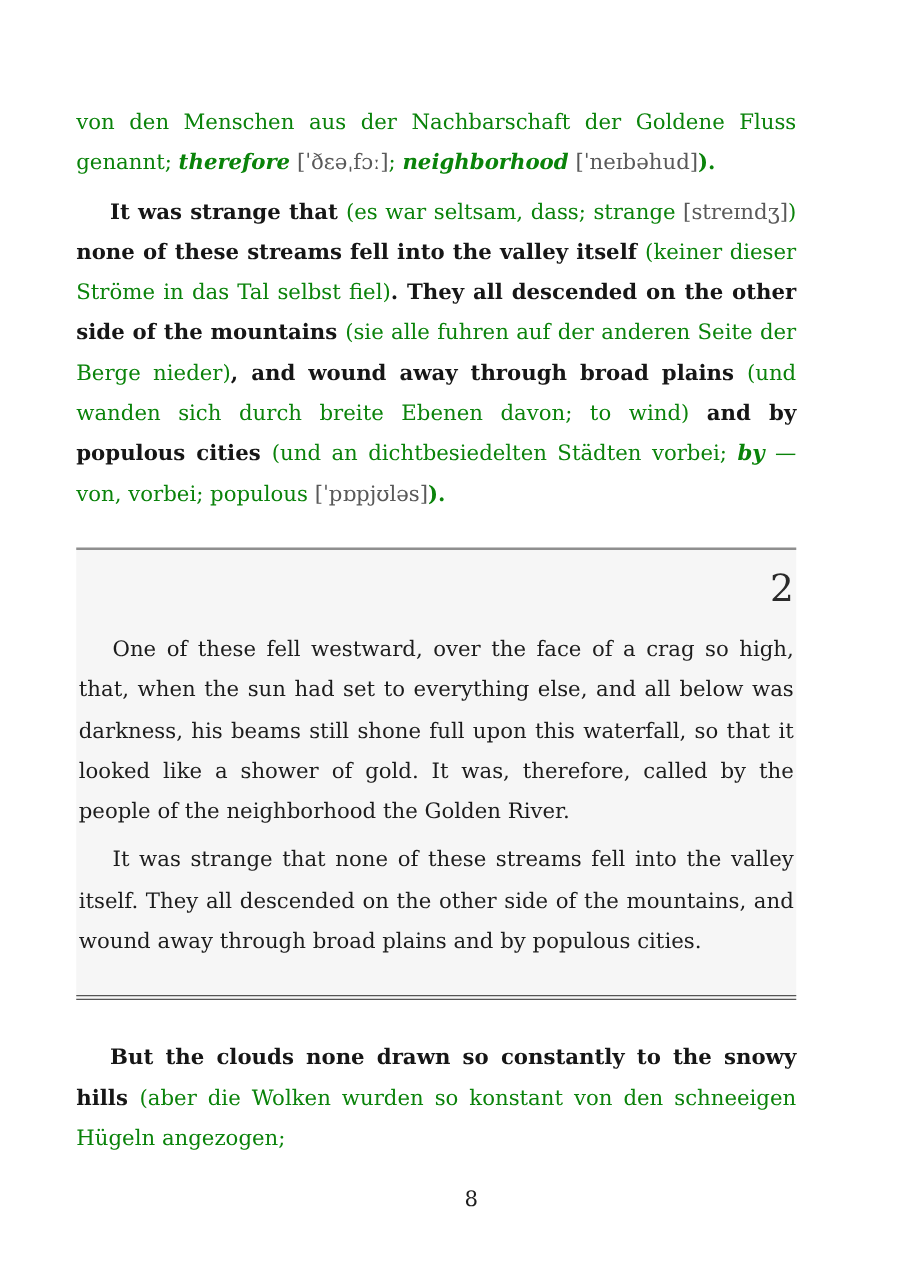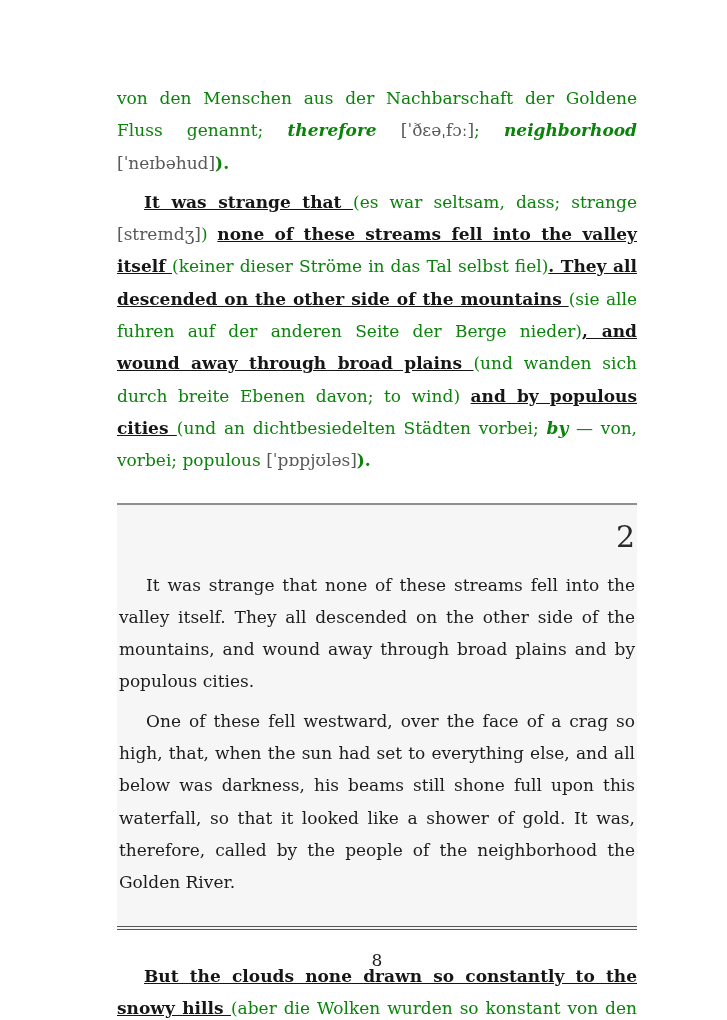--- a/index.html
+++ b/index.html
@@ -5,35 +5,35 @@
   html, body {
     margin: 0;
     padding: 0;
     background: #ffffff;
   }
   .page {
     position: relative;
     width: 727px;
     height: 1020px;
     box-sizing: border-box;
-    padding: 82px 90px 0 117px;
+    padding: 82px 90px 0 61px;
     background: #ffffff;
     font-family: "DejaVu Serif", "Liberation Serif", serif;
     font-size: 17px;
     line-height: 1.9;
     color: #1c1c1c;
     text-align: justify;
     overflow: hidden;
   }
   .para { margin: 0 0 7px 0; }
   .indent { text-indent: 27px; }
   .no-indent { text-indent: 0; }
 
   
-  .bold { font-weight: bold; color: #161616; text-decoration: underline; }
+  .bold { font-weight: bold; color: #161616; }
   .green { color: var(--green, #0a830a); }
   .green-italic { color: var(--green, #0a830a); }
   .green-bold { color: var(--green, #0a830a); font-weight: bold; }
   .green-bold-italic { color: var(--green, #0a830a); font-weight: bold; font-style: italic; }
   .phonetic { color: var(--phonetic, #595959); }
 
   .section-block {
     margin-top: 26px;
     margin-bottom: 30px;
     background: var(--block-bg, #f6f6f6);
@@ -63,21 +63,21 @@
 <body>
 
 <div class="page">
 
   <p class="para no-indent"><span class="green">von den Menschen aus der Nachbarschaft der Goldene Fluss genannt; </span><span class="green-bold-italic">therefore</span><span class="phonetic"> [ˈðɛəˌfɔː]</span><span class="green">; </span><span class="green-bold-italic">neighborhood</span><span class="phonetic"> [ˈneɪbəhud]</span><span class="green-bold">).</span></p>
 
   <p class="para indent"><span class="bold">It was strange that </span><span class="green">(es war seltsam, dass; </span><span class="green-italic">strange</span><span class="phonetic"> [streɪndʒ]</span><span class="green">) </span><span class="bold">none of these streams fell into the valley itself </span><span class="green">(keiner dieser Ströme in das Tal selbst fiel)</span><span class="bold">. They all descended on the other side of the mountains </span><span class="green">(sie alle fuhren auf der anderen Seite der Berge nieder)</span><span class="bold">, and wound away through broad plains </span><span class="green">(und wanden sich durch breite Ebenen davon; </span><span class="green-italic">to wind</span><span class="green">) </span><span class="bold">and by populous cities </span><span class="green">(und an dichtbesiedelten Städten vorbei; </span><span class="green-bold-italic">by</span><span class="green-italic"> — von, vorbei; populous</span><span class="phonetic"> [ˈpɒpjʊləs]</span><span class="green-bold">).</span></p>
 
   <div class="section-block">
     <div class="section-number">2</div>
+    <p class="para indent">One of these fell westward, over the face of a crag so high, that, when the sun had set to everything else, and all below was darkness, his beams still shone full upon this waterfall, so that it looked like a shower of gold. It was, therefore, called by the people of the neighborhood the Golden River.</p>
     <p class="para indent">It was strange that none of these streams fell into the valley itself. They all descended on the other side of the mountains, and wound away through broad plains and by populous cities.</p>
-    <p class="para indent">One of these fell westward, over the face of a crag so high, that, when the sun had set to everything else, and all below was darkness, his beams still shone full upon this waterfall, so that it looked like a shower of gold. It was, therefore, called by the people of the neighborhood the Golden River.</p>
   </div>
 
   <p class="para indent"><span class="bold">But the clouds none drawn so constantly to the snowy hills </span><span class="green">(aber die Wolken wurden so konstant von den schneeigen Hügeln angezogen; </span></p>
 
   <div class="page-number">8</div>
 
 </div>
 
 </body></html>

